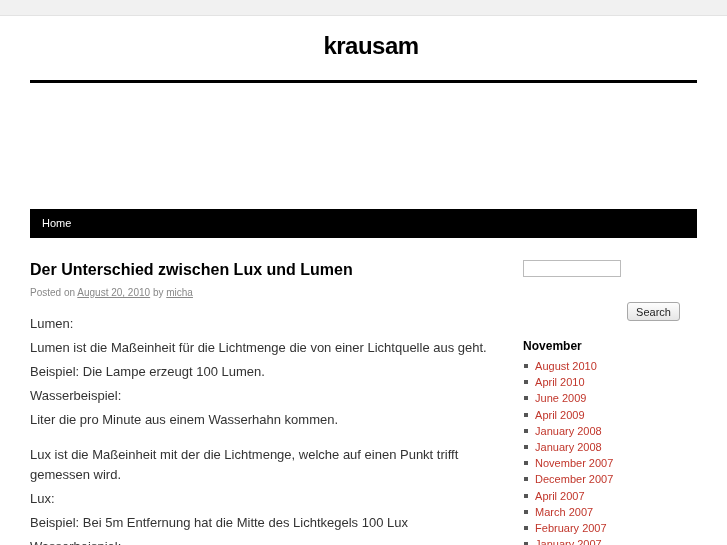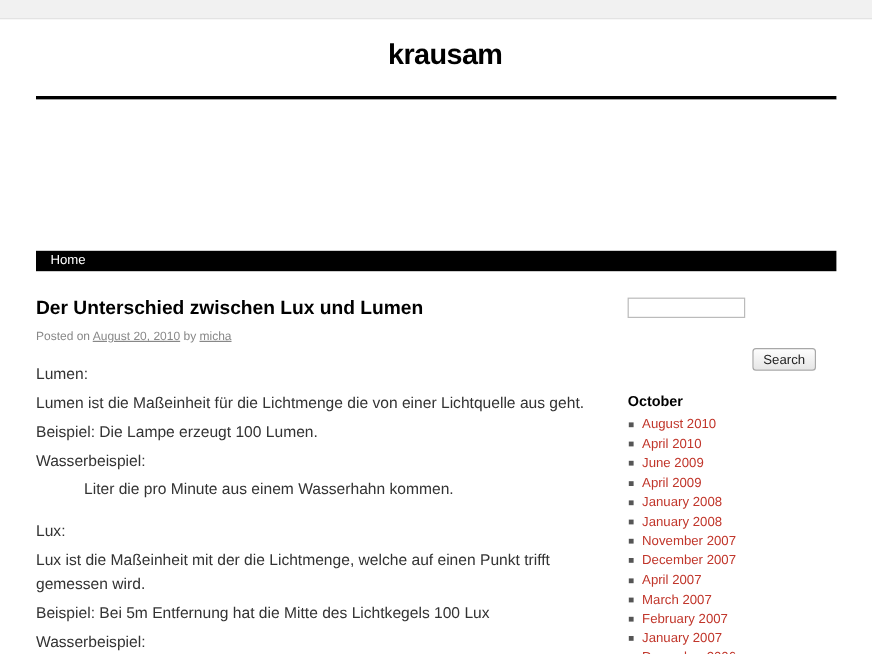--- a/index.html
+++ b/index.html
@@ -47,21 +47,21 @@
     border-top: 3px solid #000000;
     margin: 10px 15px 0 15px;
   }
   .header-image {
     height: 126px;
     background: #ffffff;
     margin: 0 15px;
   }
   .nav-bar {
     background: #000000;
-    height: 17px;
+    height: 29px;
     margin: 0 15px;
     display: flex;
     align-items: center;
   }
   .nav-item {
     color: #ffffff;
     font-size: 11px;
     padding: 0 12px;
     line-height: 27px;
     text-decoration: none;
@@ -93,21 +93,20 @@
     text-decoration: underline;
   }
   .entry-content p {
     margin: 0 0 4px 0;
     font-size: 13px;
     line-height: 1.55;
     color: #333333;
   }
   .entry-content p.gap {
     margin-bottom: 14px;
-    margin-left: 40px;
   }
   .sidebar {
     width: 182px;
     font-size: 11px;
   }
   .search-row {
     display: flex;
     margin-bottom: 18px;
   }
   .search-input {
@@ -194,36 +193,36 @@
           <a href="#">August 20, 2010</a>
           <span>by</span>
           <a href="#">micha</a>
         </div>
         <div class="entry-content">
           <p>Lumen:</p>
           <p>Lumen ist die Maßeinheit für die Lichtmenge die von einer Lichtquelle aus geht.</p>
           <p>Beispiel: Die Lampe erzeugt 100 Lumen.</p>
           <p>Wasserbeispiel:</p>
           <p class="gap">Liter die pro Minute aus einem Wasserhahn kommen.</p>
+          <p>Lux ist die Maßeinheit mit der die Lichtmenge, welche auf einen Punkt trifft gemessen wird.</p>
           <p>Lux:</p>
-          <p>Lux ist die Maßeinheit mit der die Lichtmenge, welche auf einen Punkt trifft gemessen wird.</p>
           <p>Beispiel: Bei 5m Entfernung hat die Mitte des Lichtkegels 100 Lux</p>
           <p>Wasserbeispiel:</p>
 
         </div>
       </div>
 
       <div class="sidebar">
 
         <div class="search-row">
           <input class="search-input" type="text" placeholder="" style="">
           <button class="search-button">Search</button>
         </div>
 
-        <h3 class="widget-title">October</h3>
+        <h3 class="widget-title">November</h3>
         <ul class="widget-list">
           <li><a href="#">August 2010</a></li>
           <li><a href="#">April 2010</a></li>
           <li><a href="#">June 2009</a></li>
           <li><a href="#">April 2009</a></li>
           <li><a href="#">January 2008</a></li>
           <li><a href="#">January 2008</a></li>
           <li><a href="#">November 2007</a></li>
           <li><a href="#">December 2007</a></li>
           <li><a href="#">April 2007</a></li>

